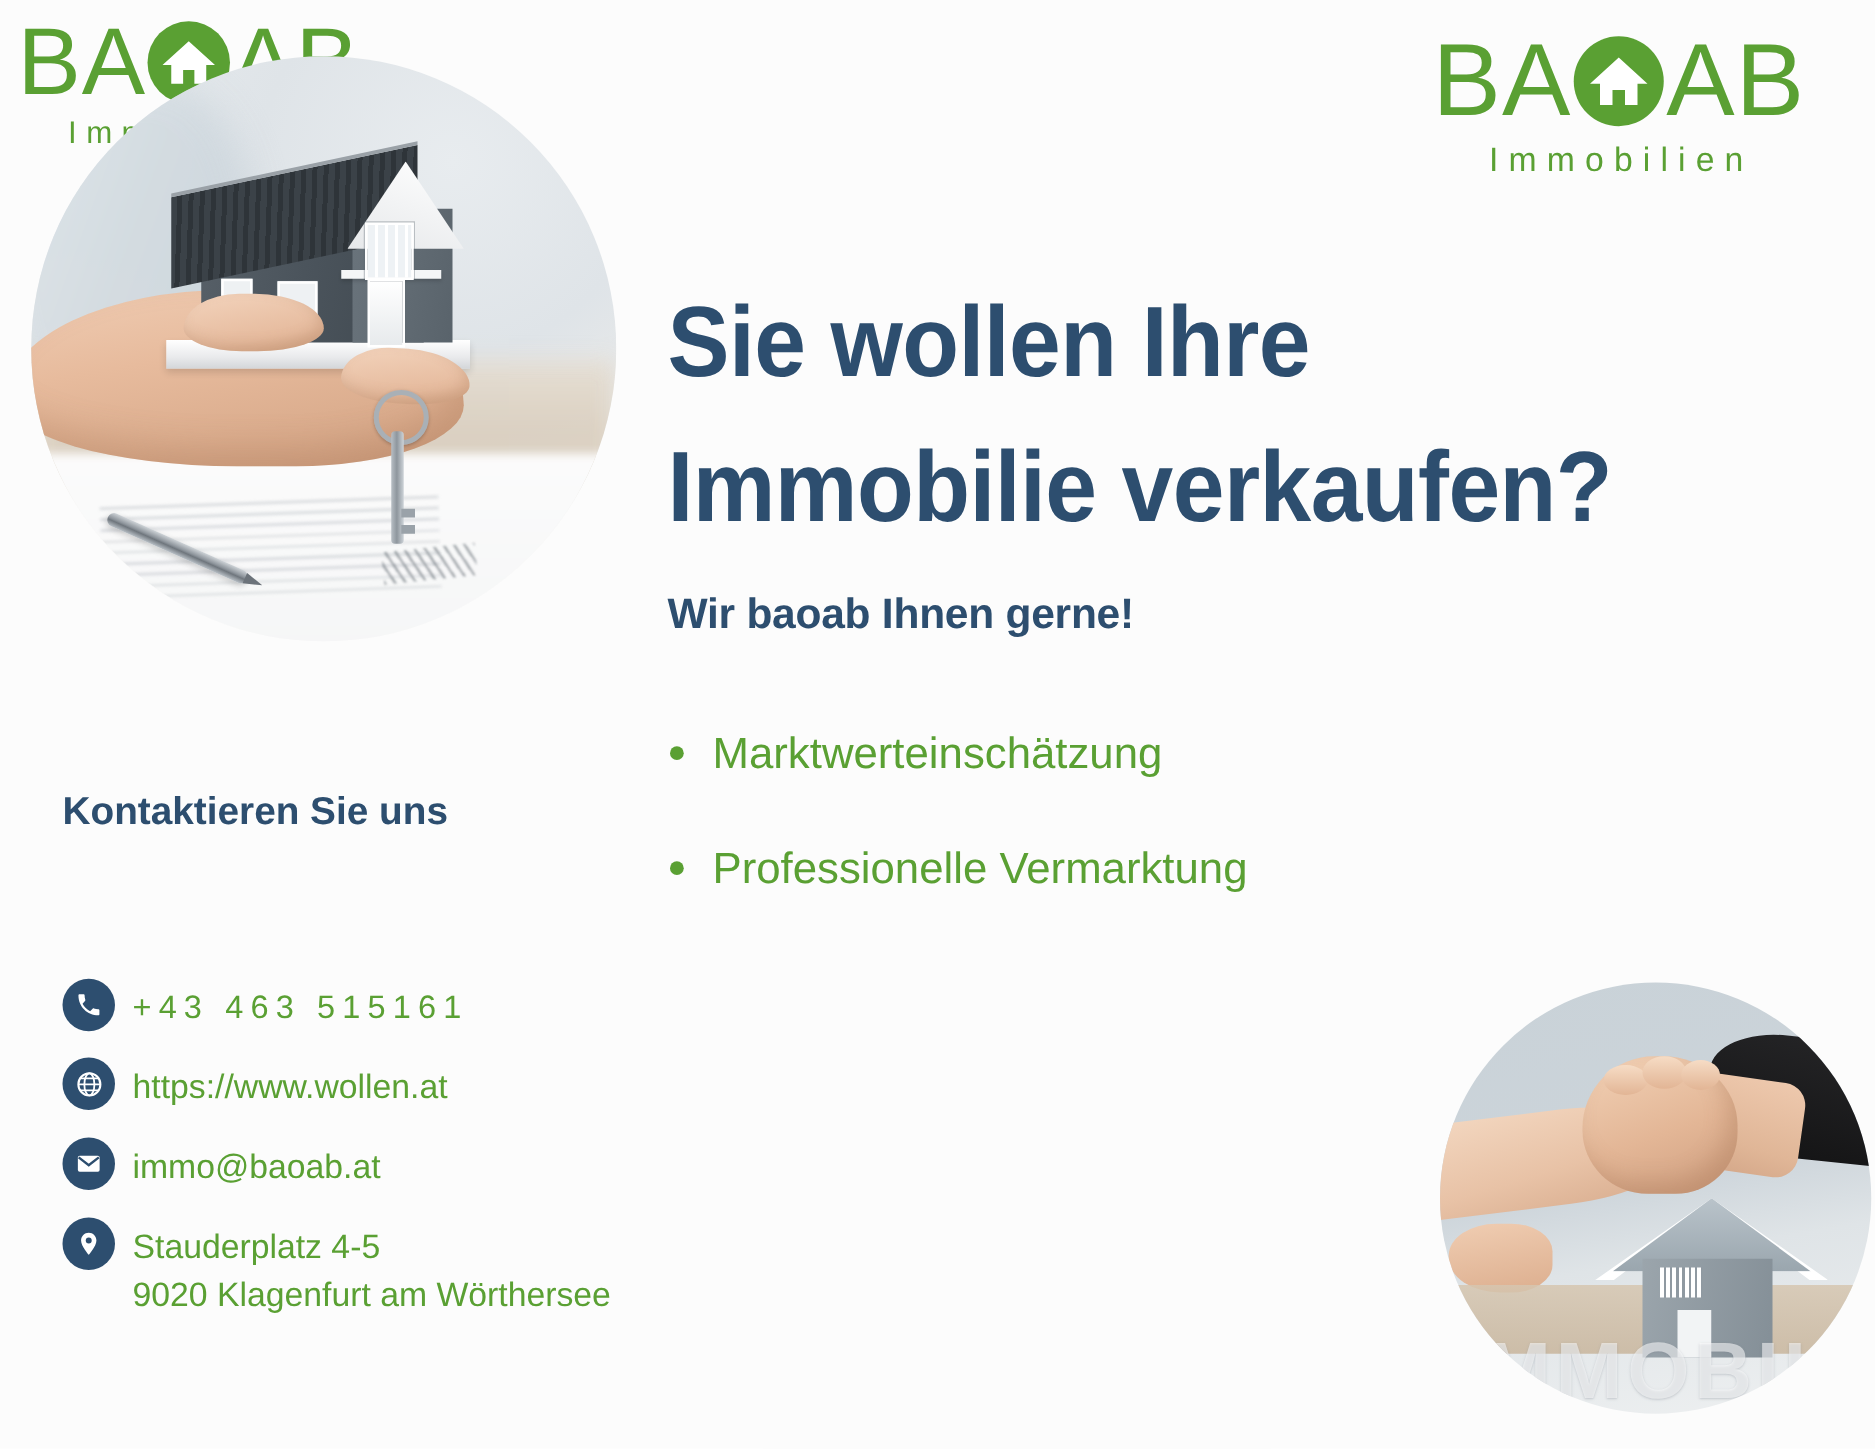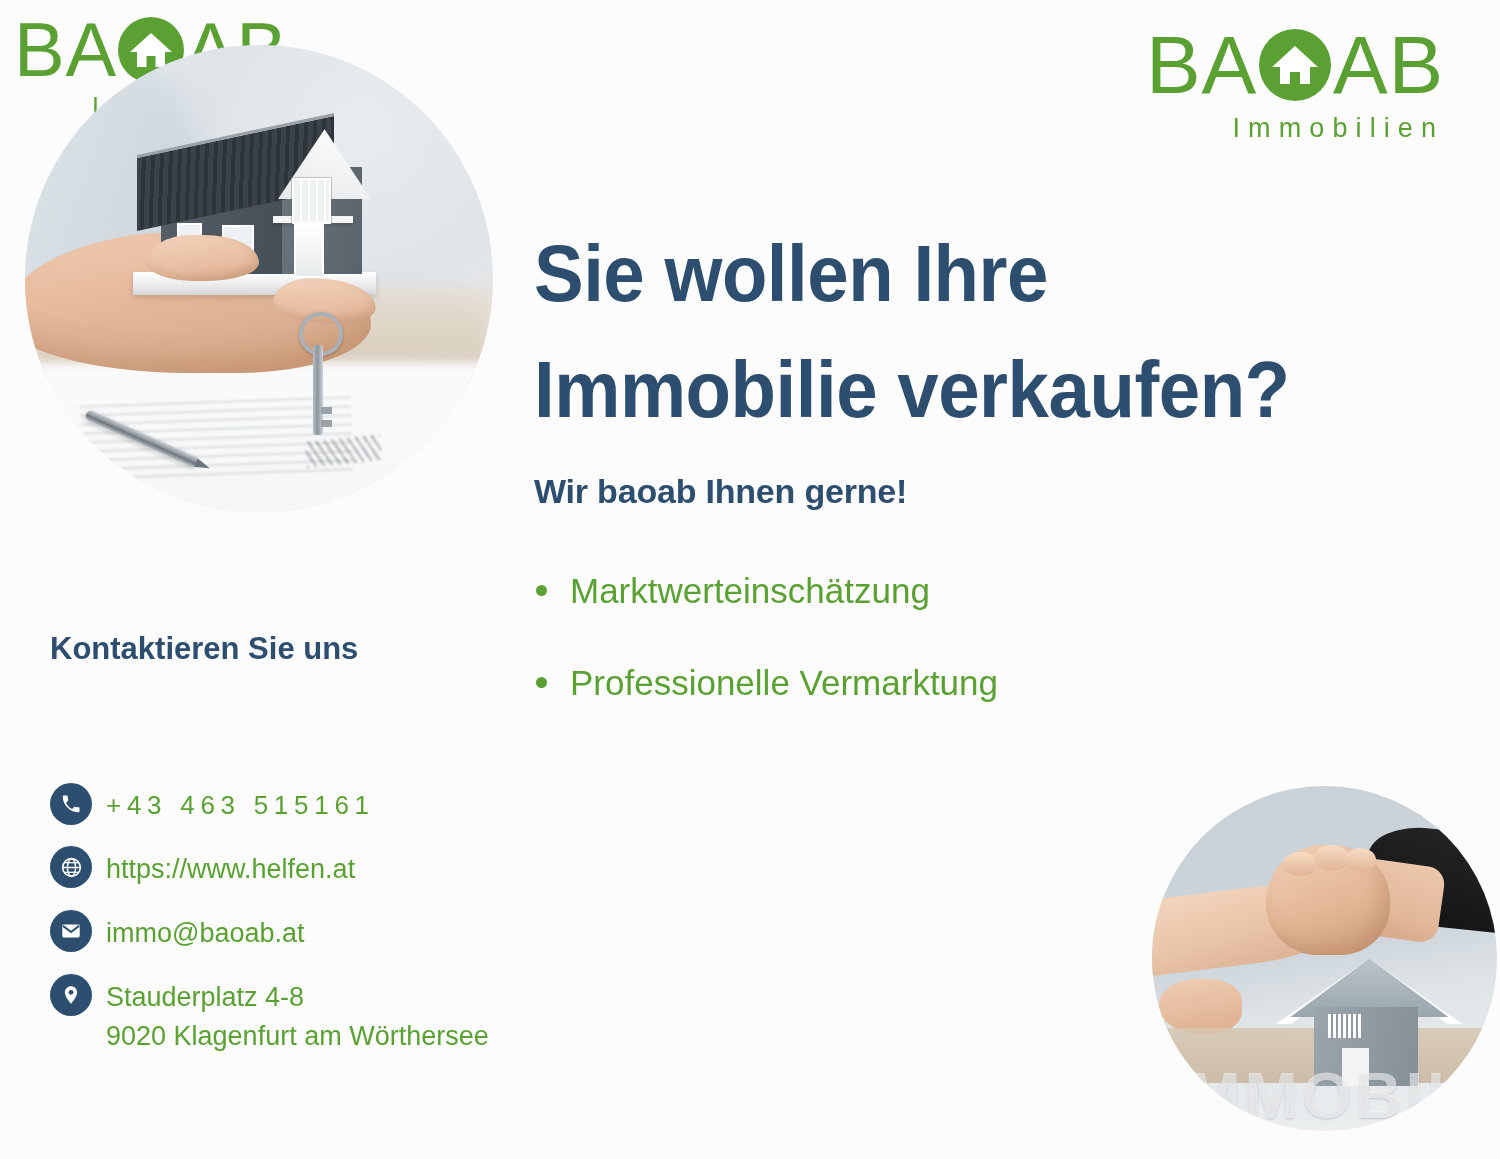--- a/index.html
+++ b/index.html
@@ -14,21 +14,21 @@
     background: #fcfcfc;
     overflow: hidden;
     font-family: "Liberation Sans", sans-serif;
   }
 
   
   .logo {
     position: absolute;
     display: flex;
     flex-direction: column;
-    align-items: flex-end;
+    align-items: center;
     user-select: none;
   }
   .logo-word {
     display: flex;
     align-items: center;
     color: #5aa033;
     font-weight: 400;
     line-height: 0.95;
   }
   .logo-letters-pre, .logo-letters-post {
@@ -315,21 +315,21 @@
     position: absolute;
     left: 534px; top: 472px;
     color: #2d4e6f;
     font-size: 34px;
     font-weight: 700;
     letter-spacing: -0.2px;
   }
 
   #benefits {
     position: absolute;
-    left: 528px; top: 573px;
+    left: 528px; top: 585px;
     margin: 0;
     padding: 0;
     list-style: none;
   }
   #benefits li {
     position: relative;
     padding-left: 42px;
     margin-bottom: 57px;
     color: #5aa033;
     font-size: 35px;
@@ -464,42 +464,42 @@
     <li class="contact-row">
       <span class="contact-icon">
         <svg width="23" height="23" viewBox="0 0 24 24" aria-hidden="true">
           <circle cx="12" cy="12" r="9.2" fill="none" stroke="#ffffff" stroke-width="1.7"></circle>
           <ellipse cx="12" cy="12" rx="4.2" ry="9.2" fill="none" stroke="#ffffff" stroke-width="1.5"></ellipse>
           <line x1="2.8" y1="12" x2="21.2" y2="12" stroke="#ffffff" stroke-width="1.5"></line>
           <line x1="4.2" y1="7" x2="19.8" y2="7" stroke="#ffffff" stroke-width="1.3"></line>
           <line x1="4.2" y1="17" x2="19.8" y2="17" stroke="#ffffff" stroke-width="1.3"></line>
         </svg>
       </span>
-      <span class="contact-text">https://www.helfen.at</span>
+      <span class="contact-text">https://www.wollen.at</span>
     </li>
 
     <li class="contact-row">
       <span class="contact-icon">
         <svg width="22" height="22" viewBox="0 0 24 24" aria-hidden="true">
           <rect x="2.5" y="5" width="19" height="14" rx="1.6" fill="#ffffff"></rect>
           <path d="M3.2 6.4 L12 13.2 L20.8 6.4" fill="none" stroke="#2d4e6f" stroke-width="2.1"></path>
         </svg>
       </span>
       <span class="contact-text">immo@baoab.at</span>
     </li>
 
     <li class="contact-row">
       <span class="contact-icon">
         <svg width="22" height="22" viewBox="0 0 24 24" aria-hidden="true">
           <path fill="#ffffff" d="M12 2.4c-3.7 0-6.7 3-6.7 6.7 0 5 6.7 12.5 6.7 12.5s6.7-7.5 6.7-12.5c0-3.7-3-6.7-6.7-6.7z"></path>
           <circle cx="12" cy="9.1" r="2.6" fill="#2d4e6f"></circle>
         </svg>
       </span>
       <span class="contact-text">
-        <span>Stauderplatz 4-8</span>
+        <span>Stauderplatz 4-5</span>
         <span class="line2">9020 Klagenfurt am Wörthersee</span>
       </span>
     </li>
   </ul>
 
   <div class="photo-circle" id="photo-handshake">
     <div class="arm-right-sleeve"></div>
     <div class="arm-left"></div>
     <div class="arm-right"></div>
     <div class="grip"></div>

